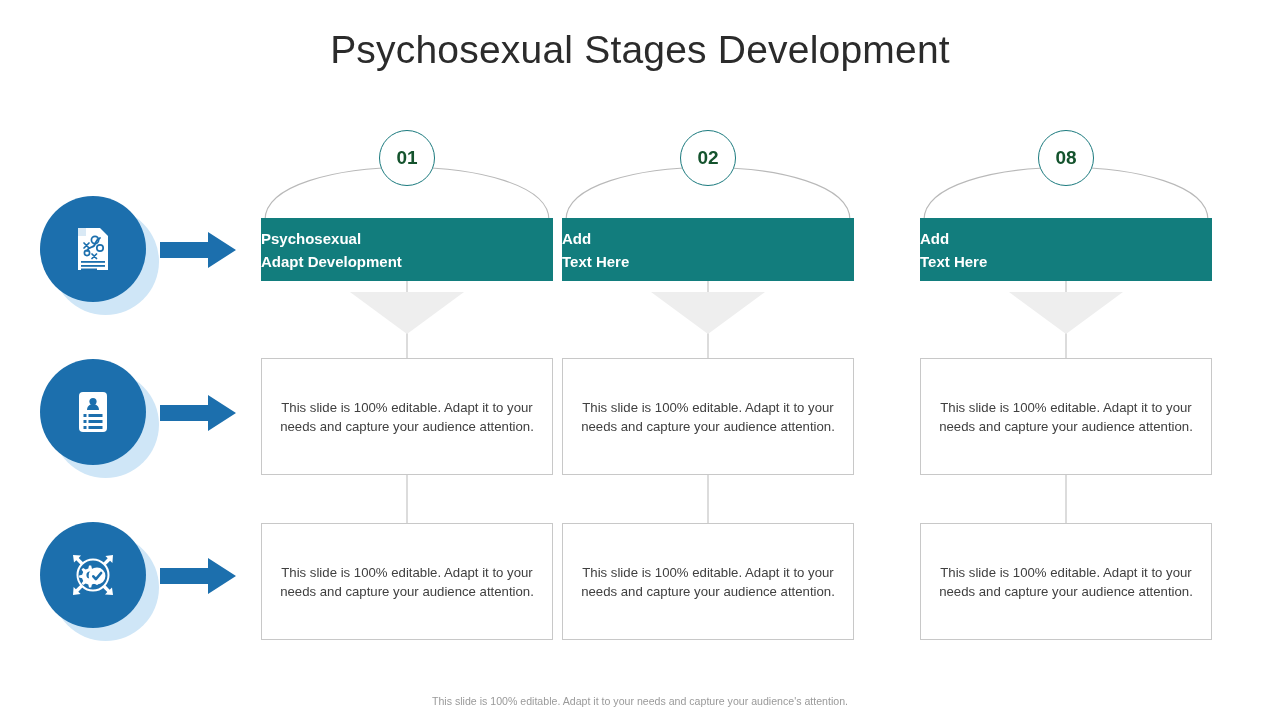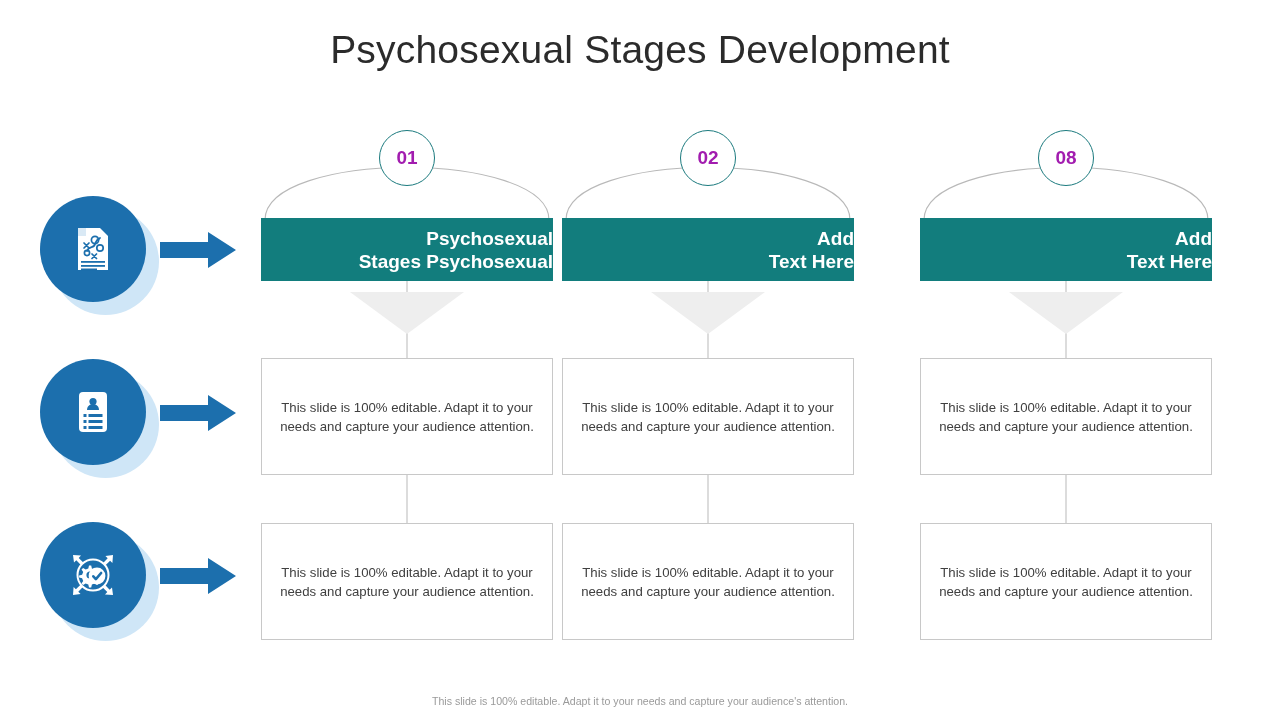--- a/index.html
+++ b/index.html
@@ -120,21 +120,21 @@
     width: 56px;
     height: 56px;
     border-radius: 50%;
     background: #ffffff;
     border: 1.6px solid #1b7a7e;
     display: flex;
     align-items: center;
     justify-content: center;
     font-size: 19px;
     font-weight: 700;
-    color: #a21caf;
+    color: #14532d;
     z-index: 4;
   }
 
   
   .v-line {
     position: absolute;
     left: 50%;
     top: 88px;
     transform: translateX(-0.5px);
     width: 1px;
@@ -146,23 +146,23 @@
   .header-box {
     position: absolute;
     left: 0;
     top: 88px;
     width: 292px;
     height: 63px;
     background: #127d7d;
     color: #ffffff;
     display: flex;
     flex-direction: column;
-    align-items: flex-end;
+    align-items: flex-start;
     justify-content: center;
-    font-size: 19px;
+    font-size: 15px;
     font-weight: 700;
     line-height: 23px;
     text-align: center;
     z-index: 2;
   }
 
   .chevron {
     position: absolute;
     left: 50%;
     top: 162px;
@@ -289,21 +289,21 @@
     <div class="col c1">
       <div class="arc-zone">
         <svg width="292" height="62" viewBox="0 0 292 62">
           <path d="M4 62 C4 -8, 288 -8, 288 62" fill="none" stroke="#b9b9b9" stroke-width="1.1"></path>
         </svg>
         <div class="num-badge">01</div>
       </div>
       <div class="v-line"></div>
       <div class="header-box">
         <span>Psychosexual</span>
-        <span>Stages Psychosexual</span>
+        <span>Adapt Development</span>
       </div>
       <div class="chevron"></div>
       <div class="text-box b1">
         <p>This slide is 100% editable. Adapt it to your needs and capture your audience attention.</p>
       </div>
       <div class="text-box b2">
         <p>This slide is 100% editable. Adapt it to your needs and capture your audience attention.</p>
       </div>
     </div>
 

